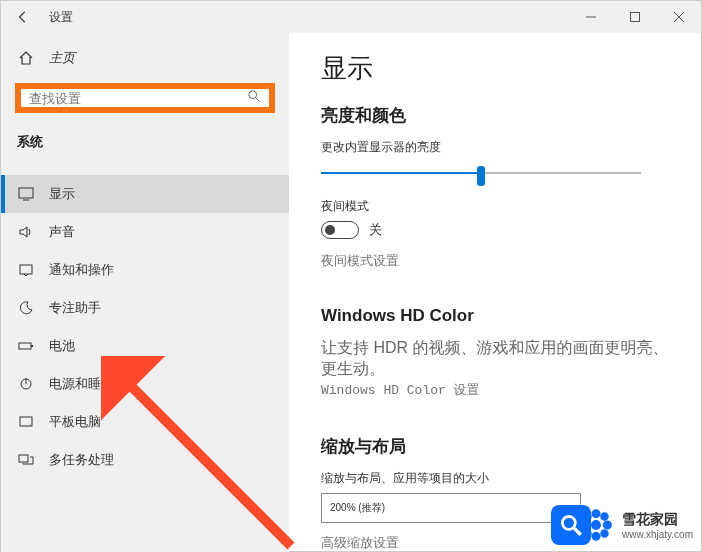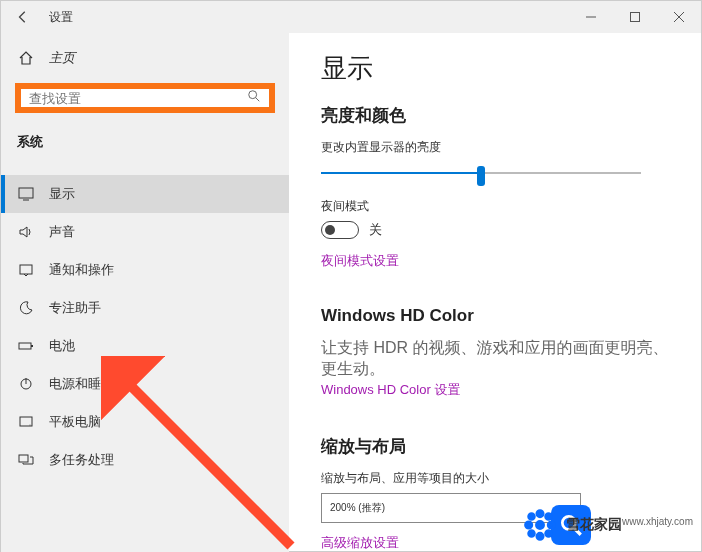--- a/index.html
+++ b/index.html
@@ -27,27 +27,27 @@
   .section-h2 { font-size: 17px; font-weight: 600; margin-bottom: 12px; color: #222; }
   .label { font-size: 12px; color: #333; margin-bottom: 6px; }
   .slider { position: relative; width: 320px; height: 22px; margin-bottom: 14px; }
   .slider-track { position: absolute; top: 10px; left: 0; right: 0; height: 2px; background: #bbb; }
   .slider-fill { position: absolute; top: 10px; left: 0; height: 2px; background: #0078d4; }
   .slider-thumb { position: absolute; top: 4px; width: 8px; height: 20px; background: #0078d4; border-radius: 3px; transform: translateX(-50%); }
   .toggle-row { display: flex; align-items: center; gap: 10px; margin-bottom: 12px; }
   .toggle { width: 38px; height: 18px; border: 1px solid #444; border-radius: 9px; position: relative; background: #fff; }
   .toggle::after { content: ""; position: absolute; left: 3px; top: 3px; width: 10px; height: 10px; border-radius: 50%; background: #444; }
   .toggle-label { font-size: 13px; color: #333; }
-  .link { color: #a21caf; font-size: 13px; margin-bottom: 20px; display: inline-block; }
+  .link { color: #737373; font-size: 13px; margin-bottom: 20px; display: inline-block; font-family: Liberation Mono, monospace; }
   .desc { font-size: 16px; color: #666; margin-bottom: 0; }
   .dropdown { width: 260px; height: 30px; border: 1px solid #888; display: flex; align-items: center; padding: 0 8px; font-size: 10px; color: #333; justify-content: space-between; margin-bottom: 10px; }
   .arrow-annot { position: absolute; pointer-events: none; z-index: 5; }
   .watermark { position: absolute; z-index: 10; display: flex; align-items: center; gap: 6px; }
   .wm-icon { width: 40px; height: 40px; border-radius: 8px; display: flex; align-items: center; justify-content: center; color: #fff; }
-  .wm-text { display: flex; flex-direction: row; font-size: 12px; }
+  .wm-text { display: flex; flex-direction: column; font-size: 12px; }
   .wm-text .main { font-weight: 700; color: #333; font-size: 14px; }
   .wm-text .sub { color: #666; font-size: 10px; }
   .section-gap { height: 16px; }
 </style>
 </head>
 <body>
 
 <div class="window">
 
   <div class="titlebar">

